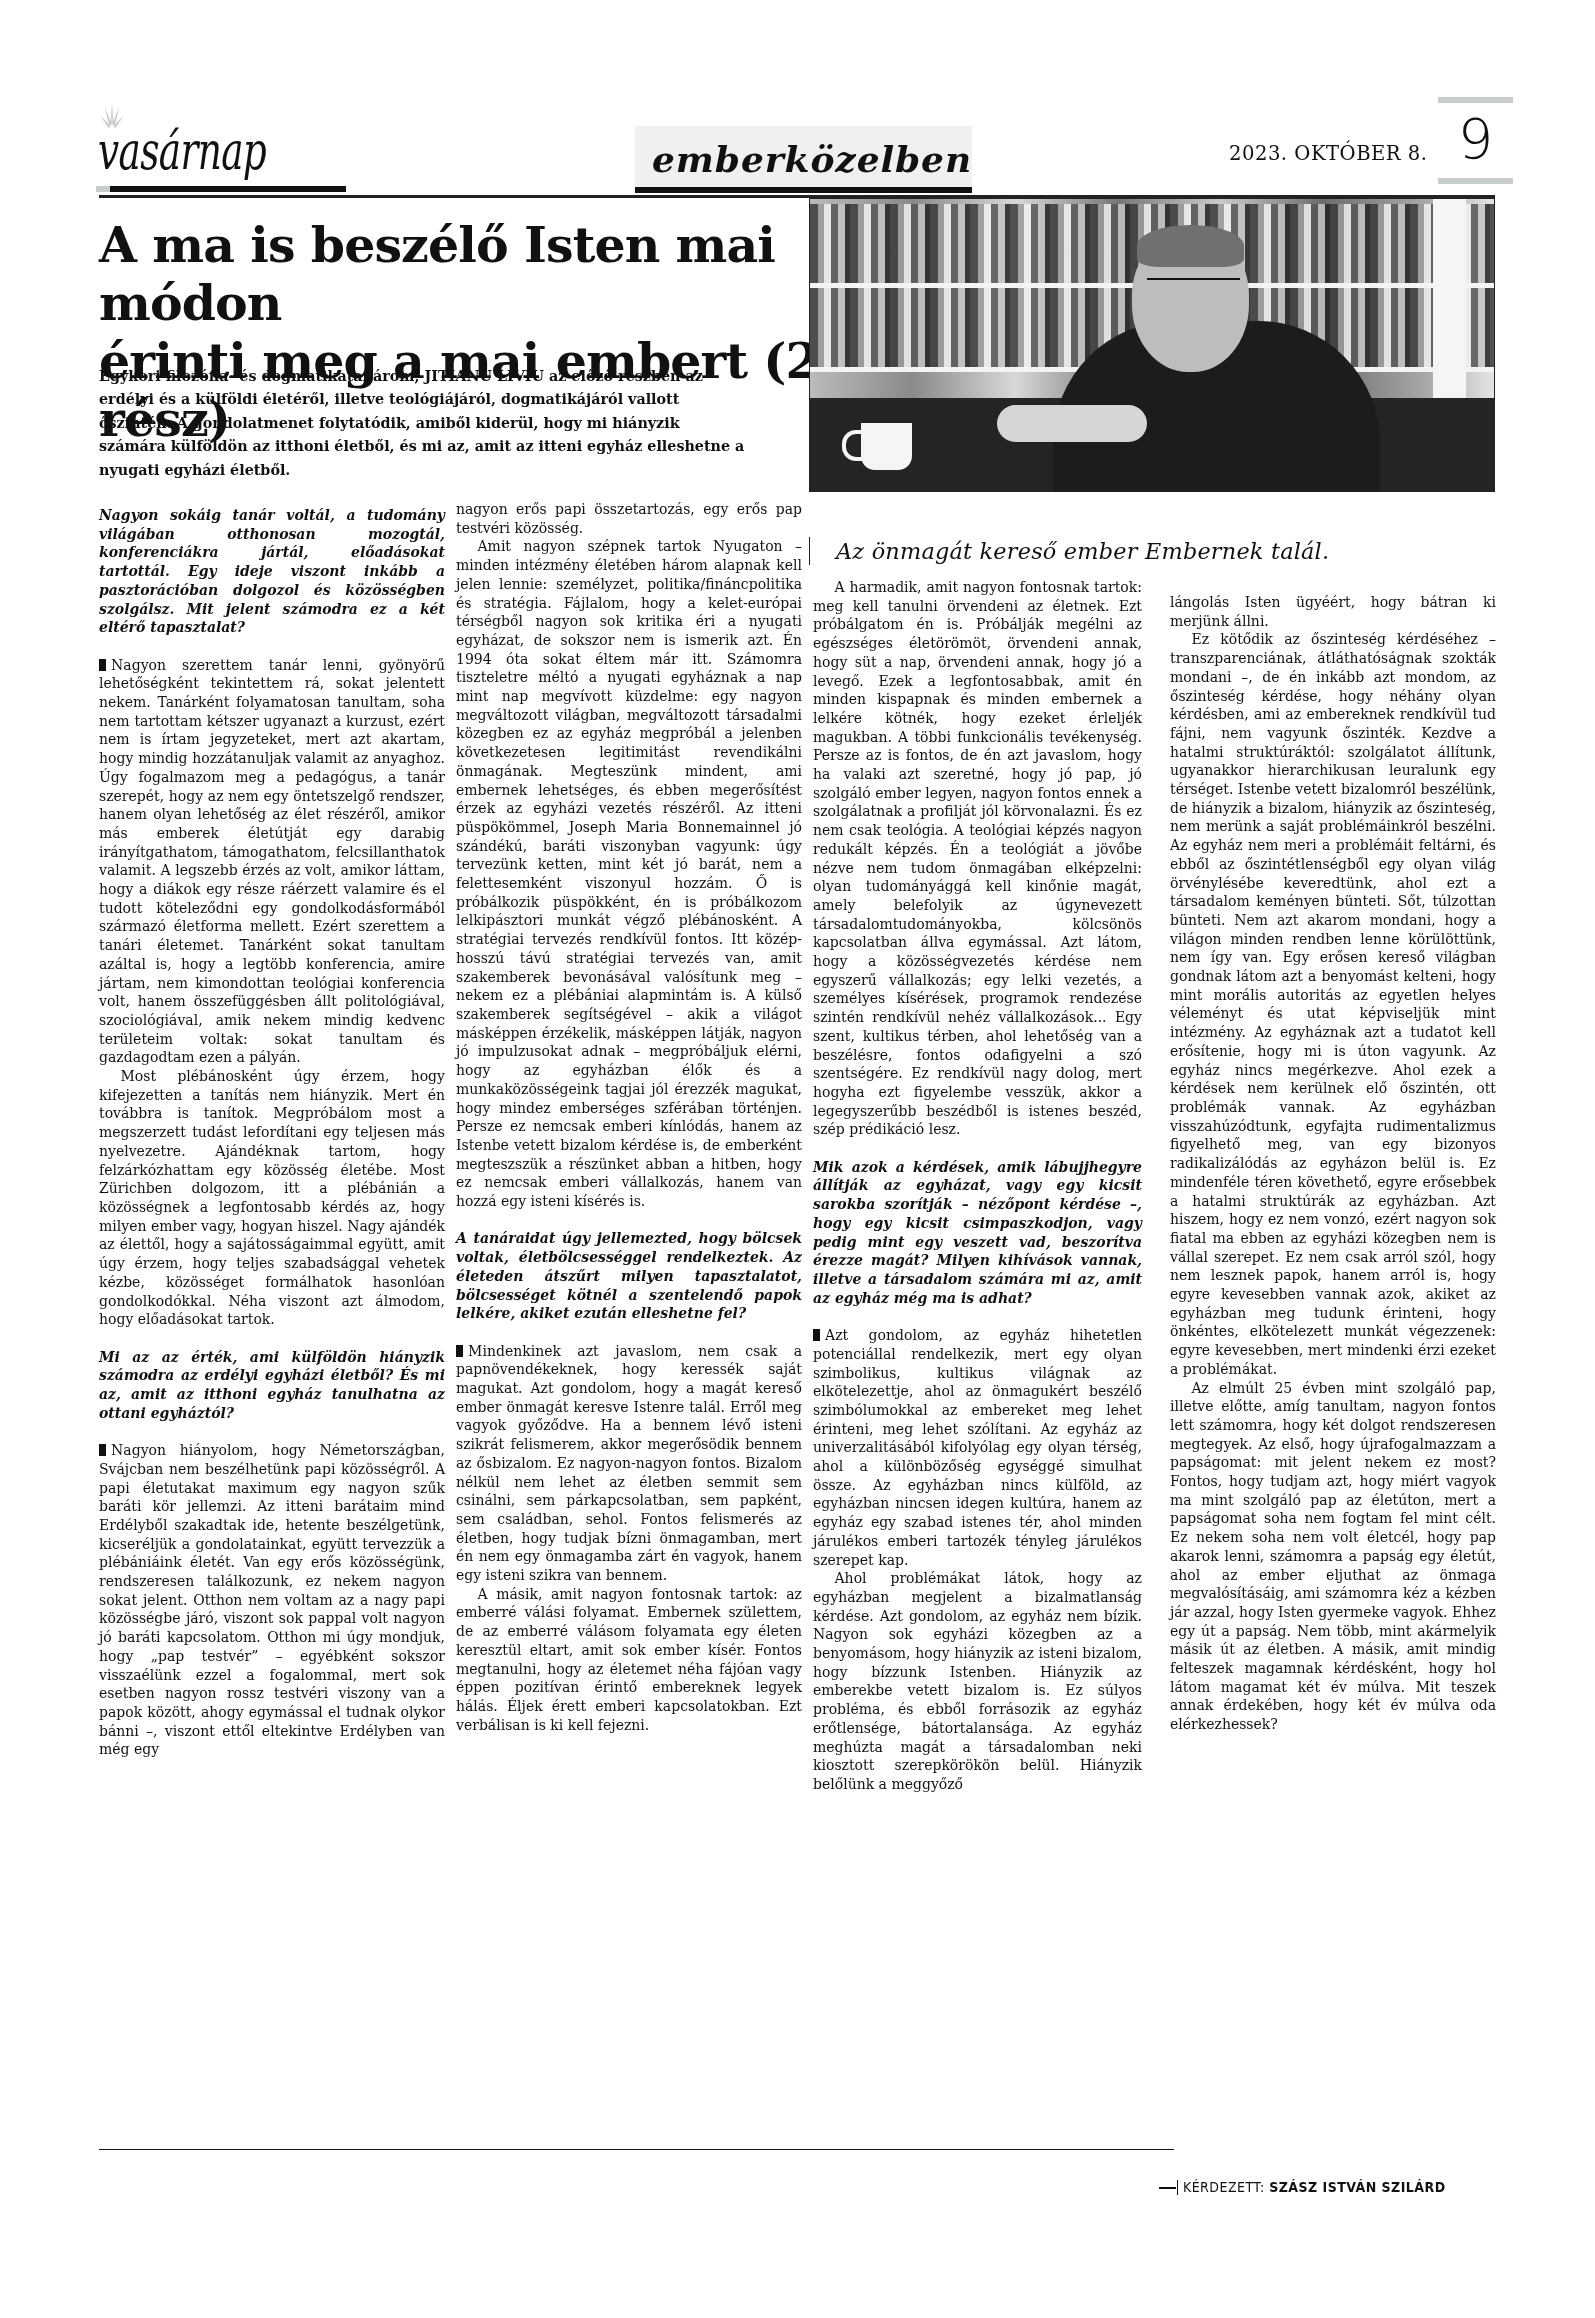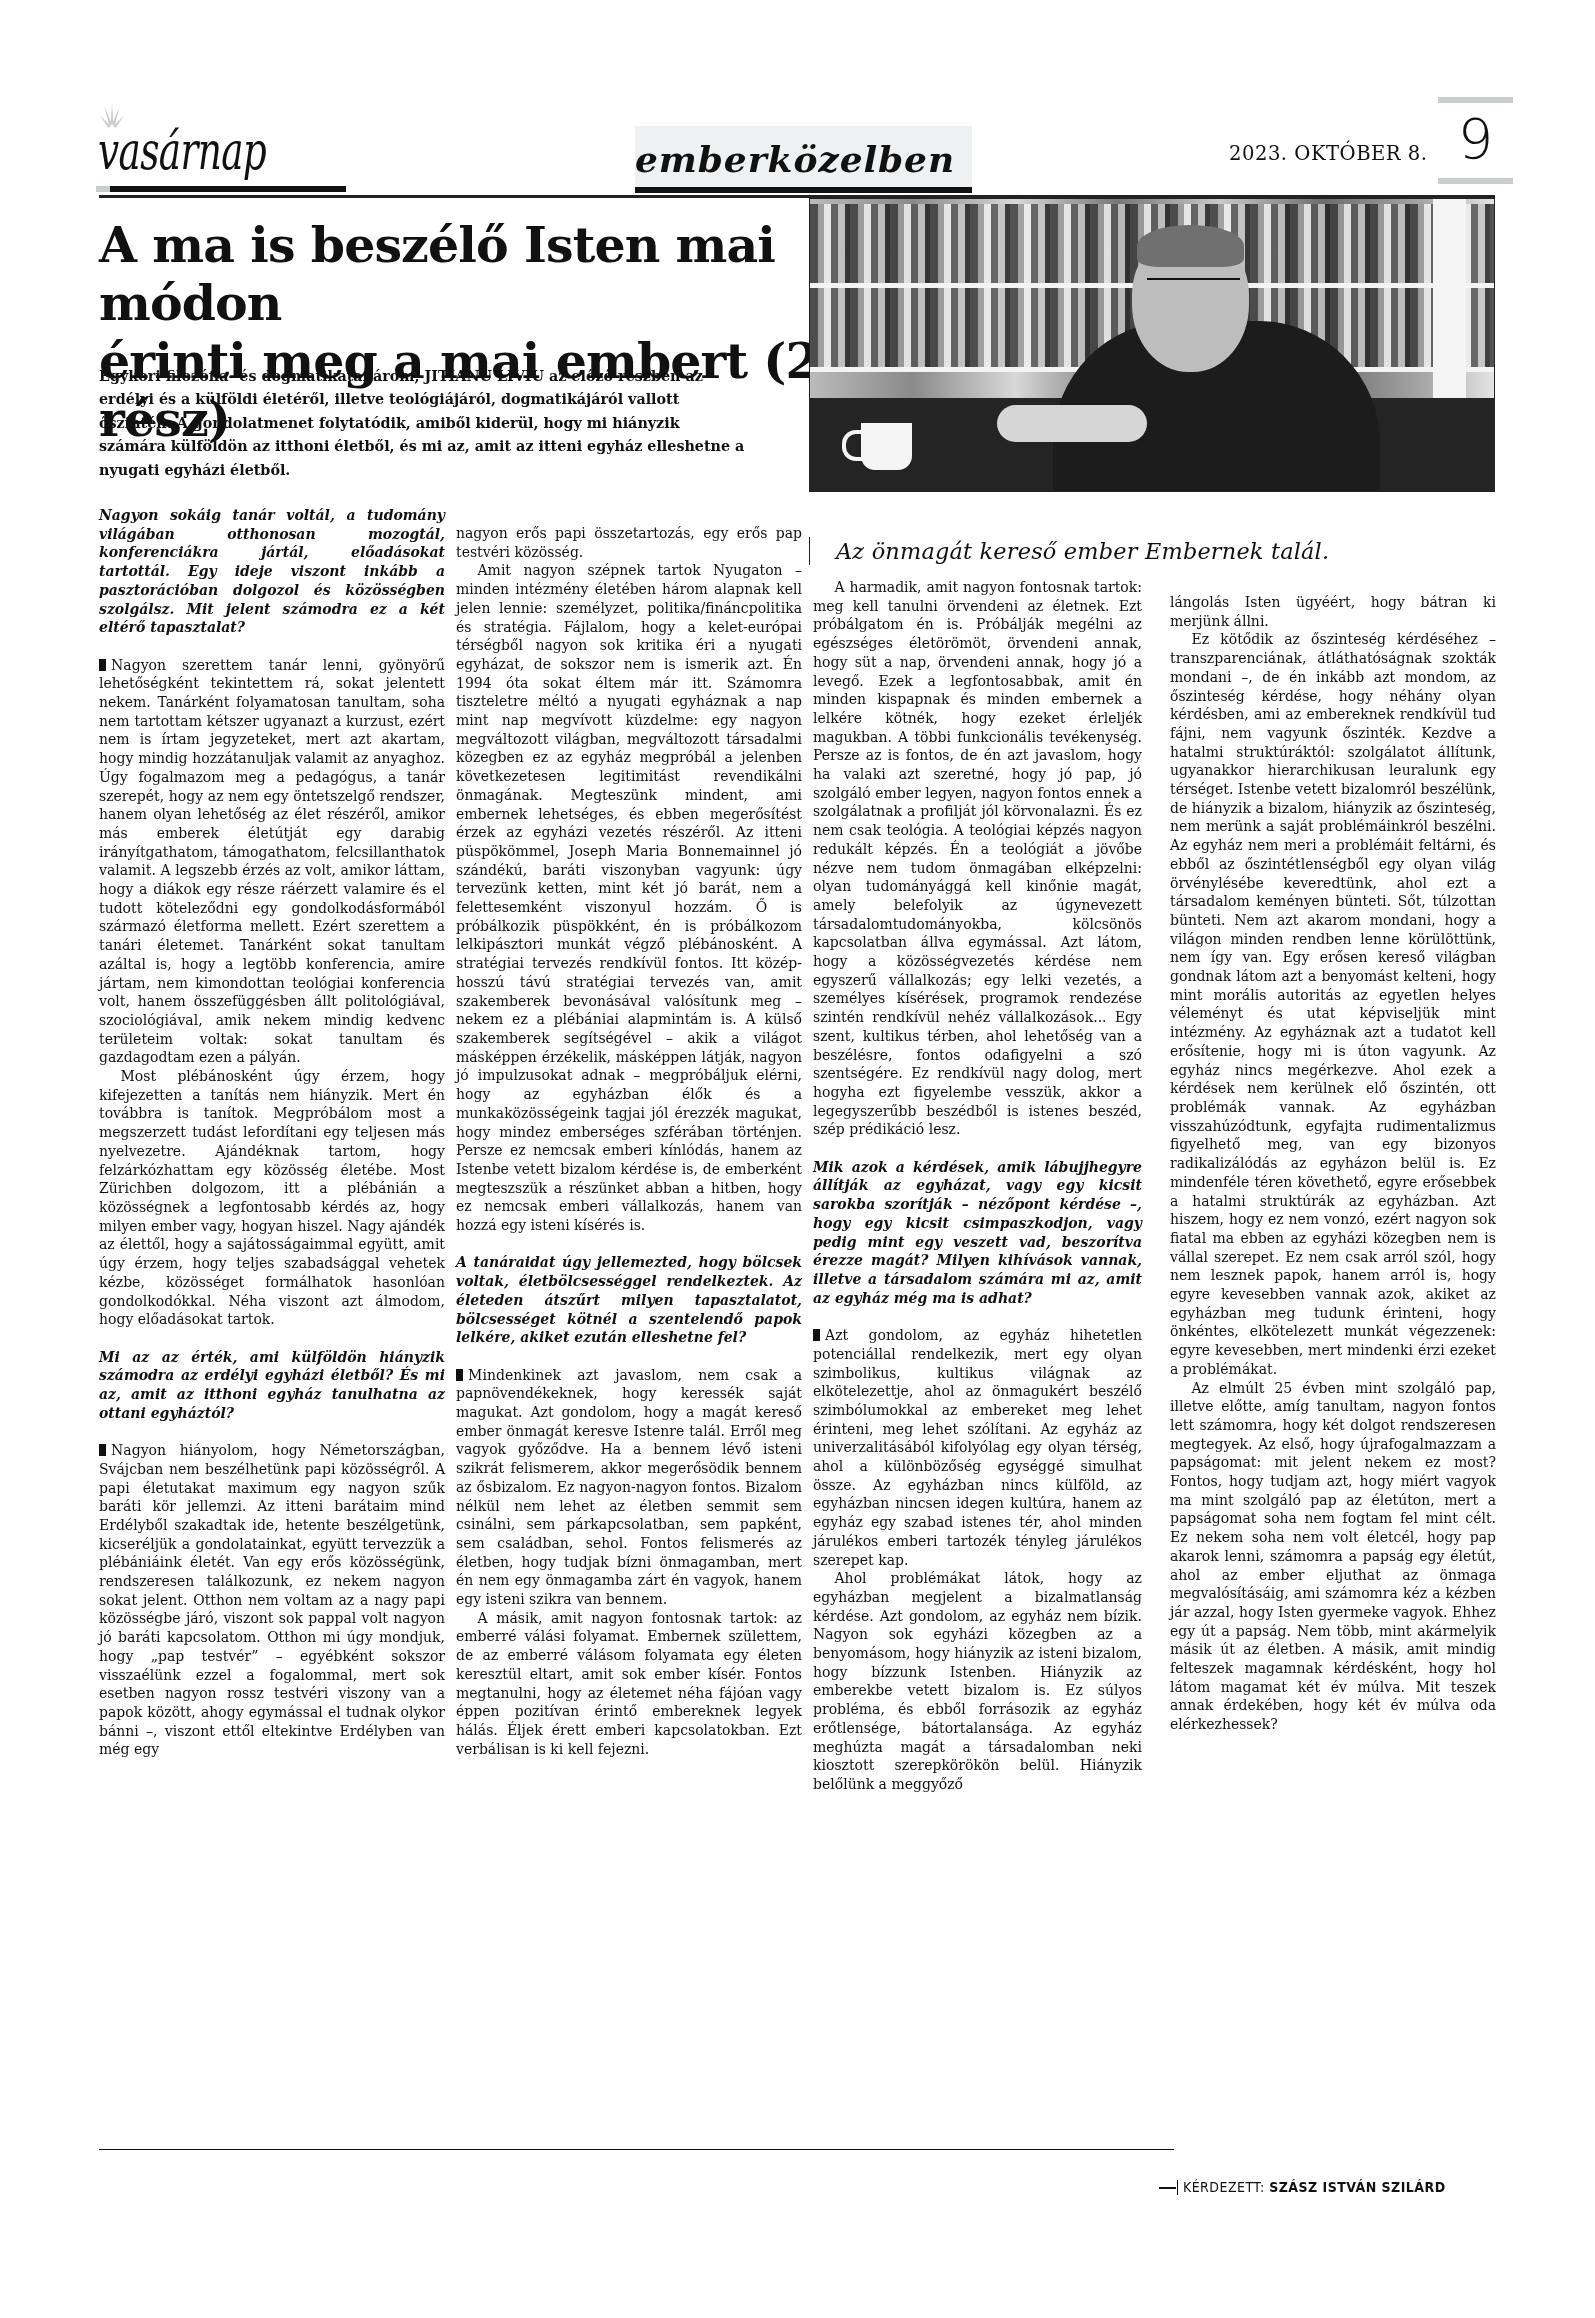--- a/index.html
+++ b/index.html
@@ -6,21 +6,21 @@
   body { width: 1595px; height: 2319px; position: relative; overflow: hidden; color: #111; font-family: "DejaVu Serif", serif; }
 
   
   .masthead { position: absolute; left: 98px; top: 93px; width: 1402px; height: 93px; }
   .logo { position: absolute; left: 0; top: 9.3px; }
   .logo-sun { position: absolute; left: 0; top: 0; width: 28px; height: 33px; }
   .logo-text { position: absolute; left: 0; top: 18.7px; font-family: "DejaVu Serif", serif; font-style: italic; font-size: 52px; letter-spacing: -0.9px; color: #111; transform: scaleX(0.72); transform-origin: left top; white-space: nowrap; }
   .logo-bar { position: absolute; left: 0; top: 93px; width: 248px; height: 5.6px; background: #111; }
   .logo-bar::before { content: ""; position: absolute; left: -2.3px; top: 0; width: 14px; height: 5.6px; background: #c9ceca; }
   .section-box { position: absolute; left: 537px; top: 33px; width: 337px; height: 61px; background: #eff0f1; border-bottom: 6.5px solid #111; }
-  .section-label { position: absolute; left: 0; right: 0; top: 11.7px; text-align: left; font-family: "DejaVu Serif", serif; font-style: italic; font-weight: bold; font-size: 36px; letter-spacing: 0.9px; color: #111; }
+  .section-label { position: absolute; left: 0; right: 0; top: 11.7px; text-align: right; font-family: "DejaVu Serif", serif; font-style: italic; font-weight: bold; font-size: 36px; letter-spacing: 0.9px; color: #111; }
   .date { position: absolute; left: 1131px; top: 49px; font-family: "DejaVu Serif", serif; font-size: 19.6px; letter-spacing: 0.5px; color: #111; white-space: nowrap; }
   .page-num-box { position: absolute; left: 1340px; top: 3.7px; width: 75px; height: 75px; border-top: 6.5px solid #c9ceca; border-bottom: 6.5px solid #c9ceca; }
   .page-num { position: absolute; left: 0; right: 0; top: 3.7px; text-align: center; font-family: "DejaVu Sans", sans-serif; font-weight: 300; font-size: 56px; color: #111; }
 
   .top-rule { position: absolute; left: 99px; top: 195px; width: 1396px; height: 2.8px; background: #222; }
 
   
   .title { position: absolute; left: 99px; top: 216px; width: 757px; font-family: "DejaVu Serif", serif; font-weight: bold; font-size: 49px; line-height: 58px; letter-spacing: -0.9px; color: #111; }
   .lead { position: absolute; left: 99px; top: 365px; width: 701px; font-family: "DejaVu Serif", serif; font-weight: bold; font-size: 15.4px; line-height: 23.4px; color: #111; transform: scaleX(0.93); transform-origin: left top; }
 
@@ -44,21 +44,21 @@
   
   .col { position: absolute; font-family: "DejaVu Serif", serif; font-size: 14px; line-height: 18.7px; color: #111; text-align: justify; hyphens: manual; }
   .col p { margin: 0; }
   .col p.indent { text-indent: 21.5px; }
   .col .q { font-style: italic; font-weight: bold; margin-bottom: 18.7px; }
   .col .a { margin-top: 0; }
   .col .gap { height: 18.7px; }
   .marker { display: inline-block; width: 6.5px; height: 12px; background: #111; margin-right: 5.6px; vertical-align: -0.9px; }
 
   .c1 { left: 99px; top: 506px; width: 346px; }
-  .c2 { left: 456px; top: 524px; width: 346px; }
+  .c2 { left: 456px; top: 500px; width: 346px; }
   .c3 { left: 813px; top: 578px; width: 329px; }
   .c4 { left: 1170px; top: 593px; width: 326px; }
 
   .bottom-rule { position: absolute; left: 99px; top: 2149px; width: 1075px; height: 1.4px; background: #111; }
 
   
   .byline { position: absolute; left: 1159px; top: 2178px; width: 341px; height: 18.7px; }
   .byline-line-l { position: absolute; left: 0; top: 9.3px; width: 17px; height: 1.4px; background: #111; }
   .byline-tick-l { position: absolute; left: 18px; top: 2.3px; width: 1.4px; height: 15px; background: #111; }
   .byline-text { position: absolute; left: 24px; top: 0; font-family: "DejaVu Sans", sans-serif; font-size: 14px; line-height: 18.7px; letter-spacing: 0.5px; white-space: nowrap; transform: scaleX(0.9); transform-origin: left top; }

